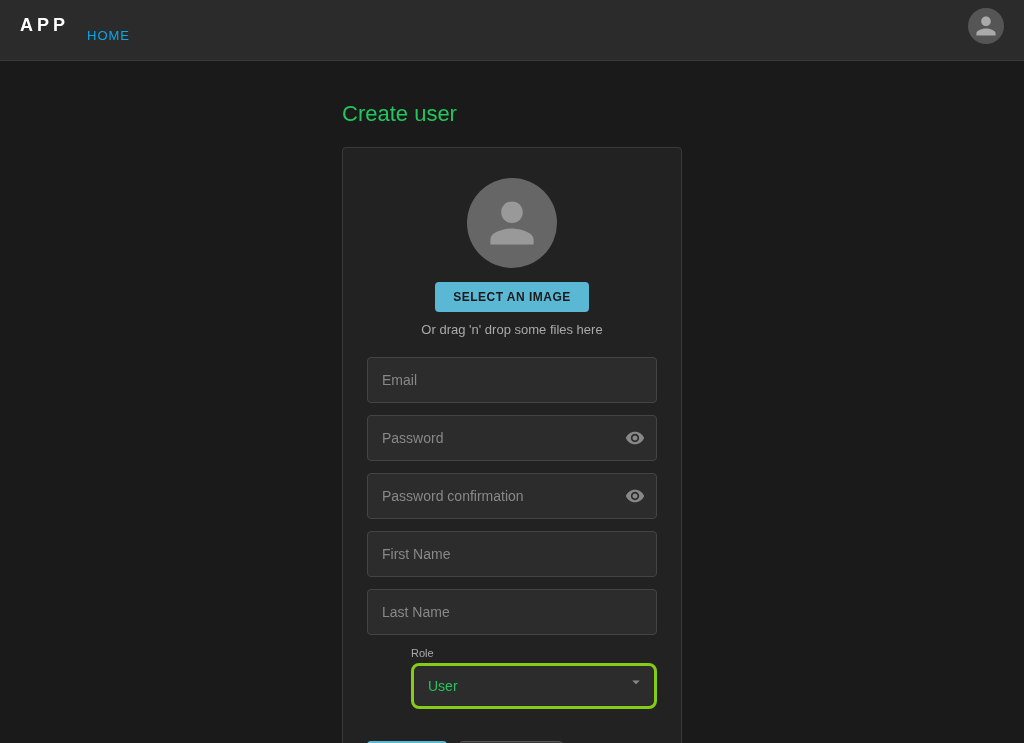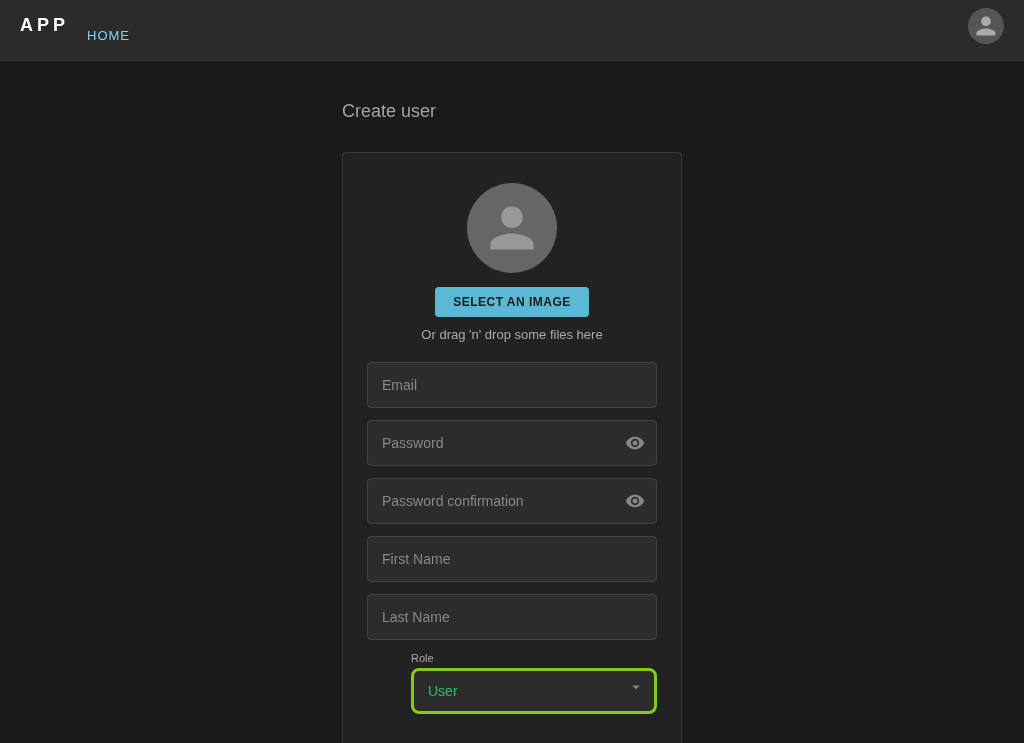--- a/index.html
+++ b/index.html
@@ -31,21 +31,21 @@
 
     .app-logo {
       font-size: 18px;
       font-weight: bold;
       letter-spacing: 4px;
       color: #ffffff;
     }
 
     .nav-link {
       font-size: 13px;
-      color: #7dd3fc;
+      color: #0ea5e9;
       text-transform: uppercase;
       letter-spacing: 1px;
       cursor: pointer;
       margin-top: 20px;
     }
 
     .avatar-icon {
       width: 36px;
       height: 36px;
       border-radius: 50%;
@@ -64,24 +64,24 @@
 
     
     .main-content {
       display: flex;
       flex-direction: column;
       align-items: center;
       padding: 40px 20px;
     }
 
     .page-title {
-      font-size: 18px;
+      font-size: 22px;
       font-weight: 400;
-      color: #a3a3a3;
-      margin-bottom: 30px;
+      color: #22c55e;
+      margin-bottom: 20px;
       align-self: flex-start;
       margin-left: calc(50% - 170px);
     }
 
     
     .form-card {
       background-color: #222222;
       border: 1px solid #3a3a3a;
       border-radius: 4px;
       width: 340px;

